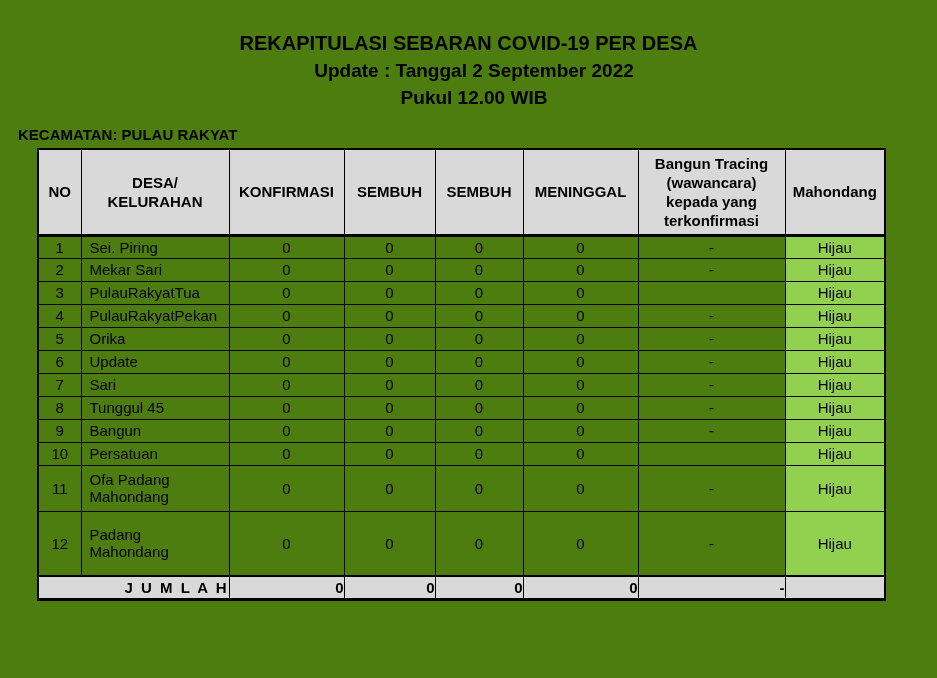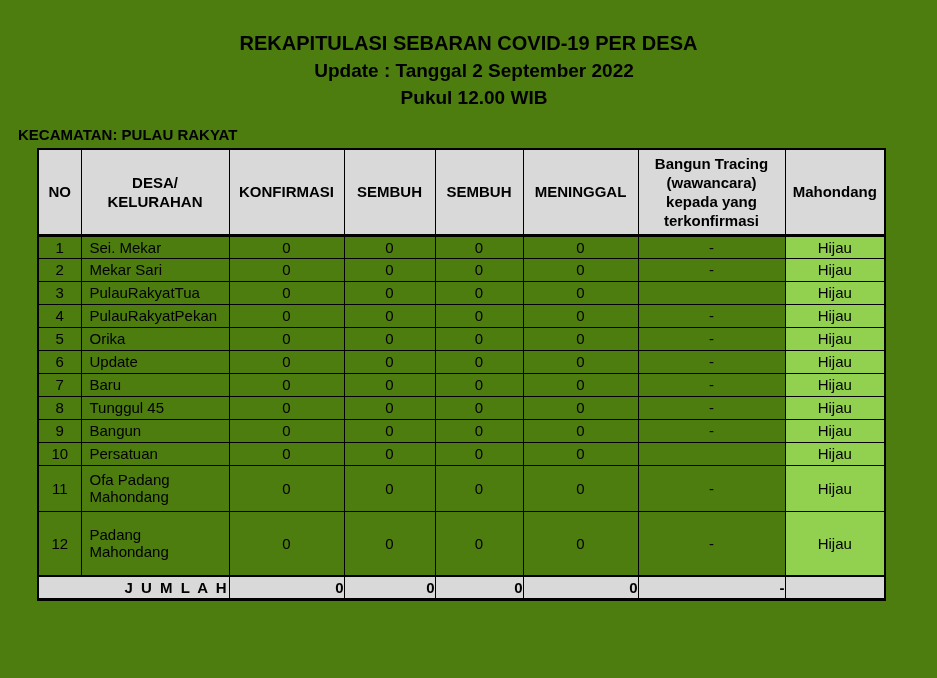--- a/index.html
+++ b/index.html
@@ -126,21 +126,21 @@
         <th>Bangun Tracing
 (wawancara)
 kepada yang
 terkonfirmasi</th>
         <th>Mahondang</th>
       </tr>
     </thead>
     <tbody id="table-body">
         <tr>
           <td class="col-no">1</td>
-          <td class="col-name">Sei. Mekar</td>
+          <td class="col-name">Sei. Piring</td>
           <td class="col-konfirmasi">0</td>
           <td class="col-dirawat">0</td>
           <td class="col-sembuh">0</td>
           <td class="col-meninggal">0</td>
           <td class="col-tracing">-</td>
           <td class="col-keterangan">Hijau</td>
         </tr>
         <tr>
           <td class="col-no">2</td>
           <td class="col-name">Mekar Sari</td>
@@ -186,21 +186,21 @@
           <td class="col-name">Update</td>
           <td class="col-konfirmasi">0</td>
           <td class="col-dirawat">0</td>
           <td class="col-sembuh">0</td>
           <td class="col-meninggal">0</td>
           <td class="col-tracing">-</td>
           <td class="col-keterangan">Hijau</td>
         </tr>
         <tr>
           <td class="col-no">7</td>
-          <td class="col-name">Baru</td>
+          <td class="col-name">Sari</td>
           <td class="col-konfirmasi">0</td>
           <td class="col-dirawat">0</td>
           <td class="col-sembuh">0</td>
           <td class="col-meninggal">0</td>
           <td class="col-tracing">-</td>
           <td class="col-keterangan">Hijau</td>
         </tr>
         <tr>
           <td class="col-no">8</td>
           <td class="col-name">Tunggul 45</td>

